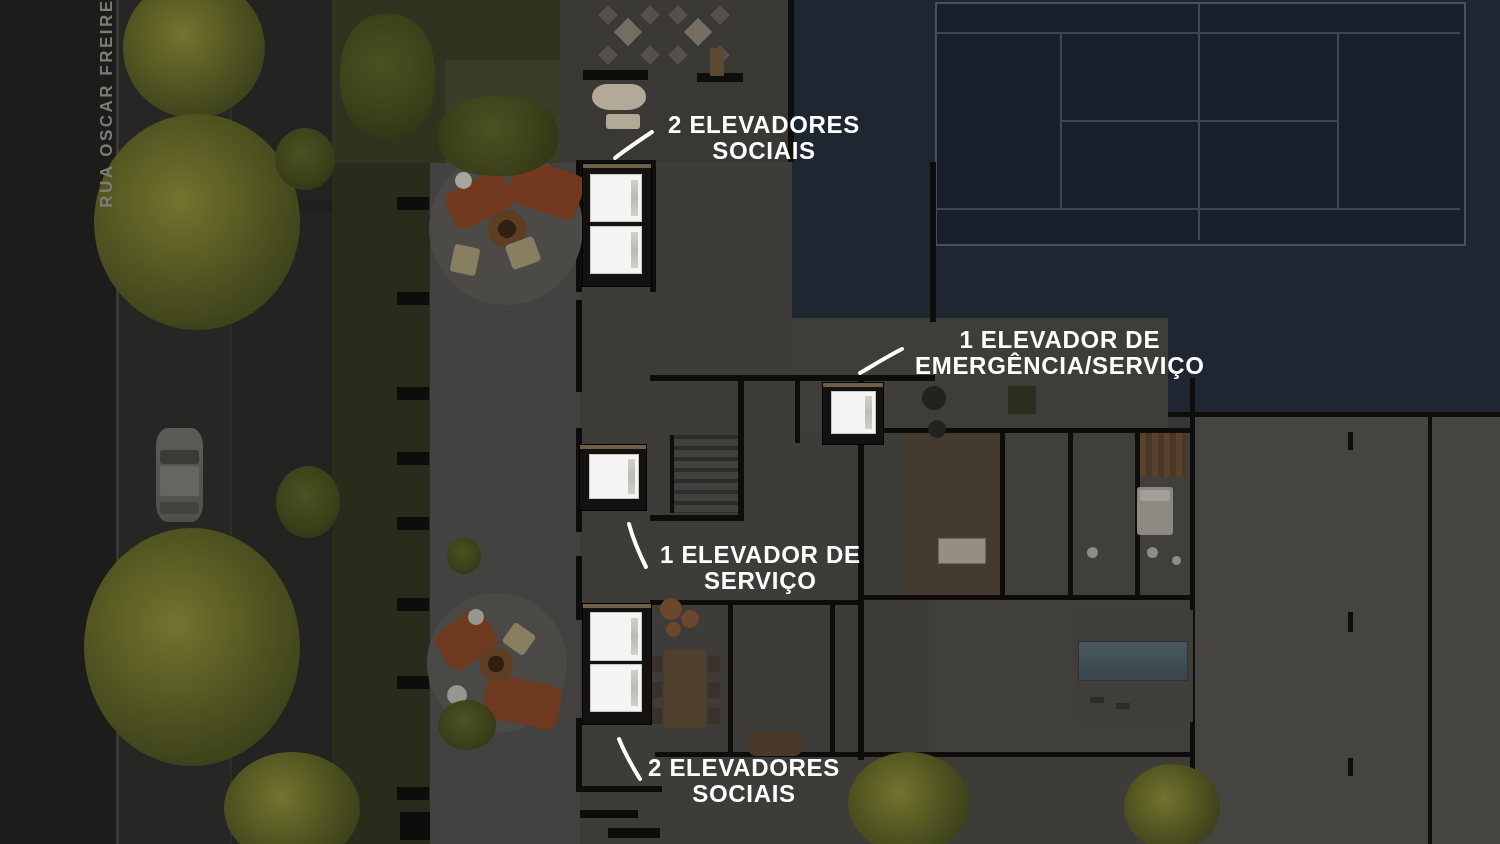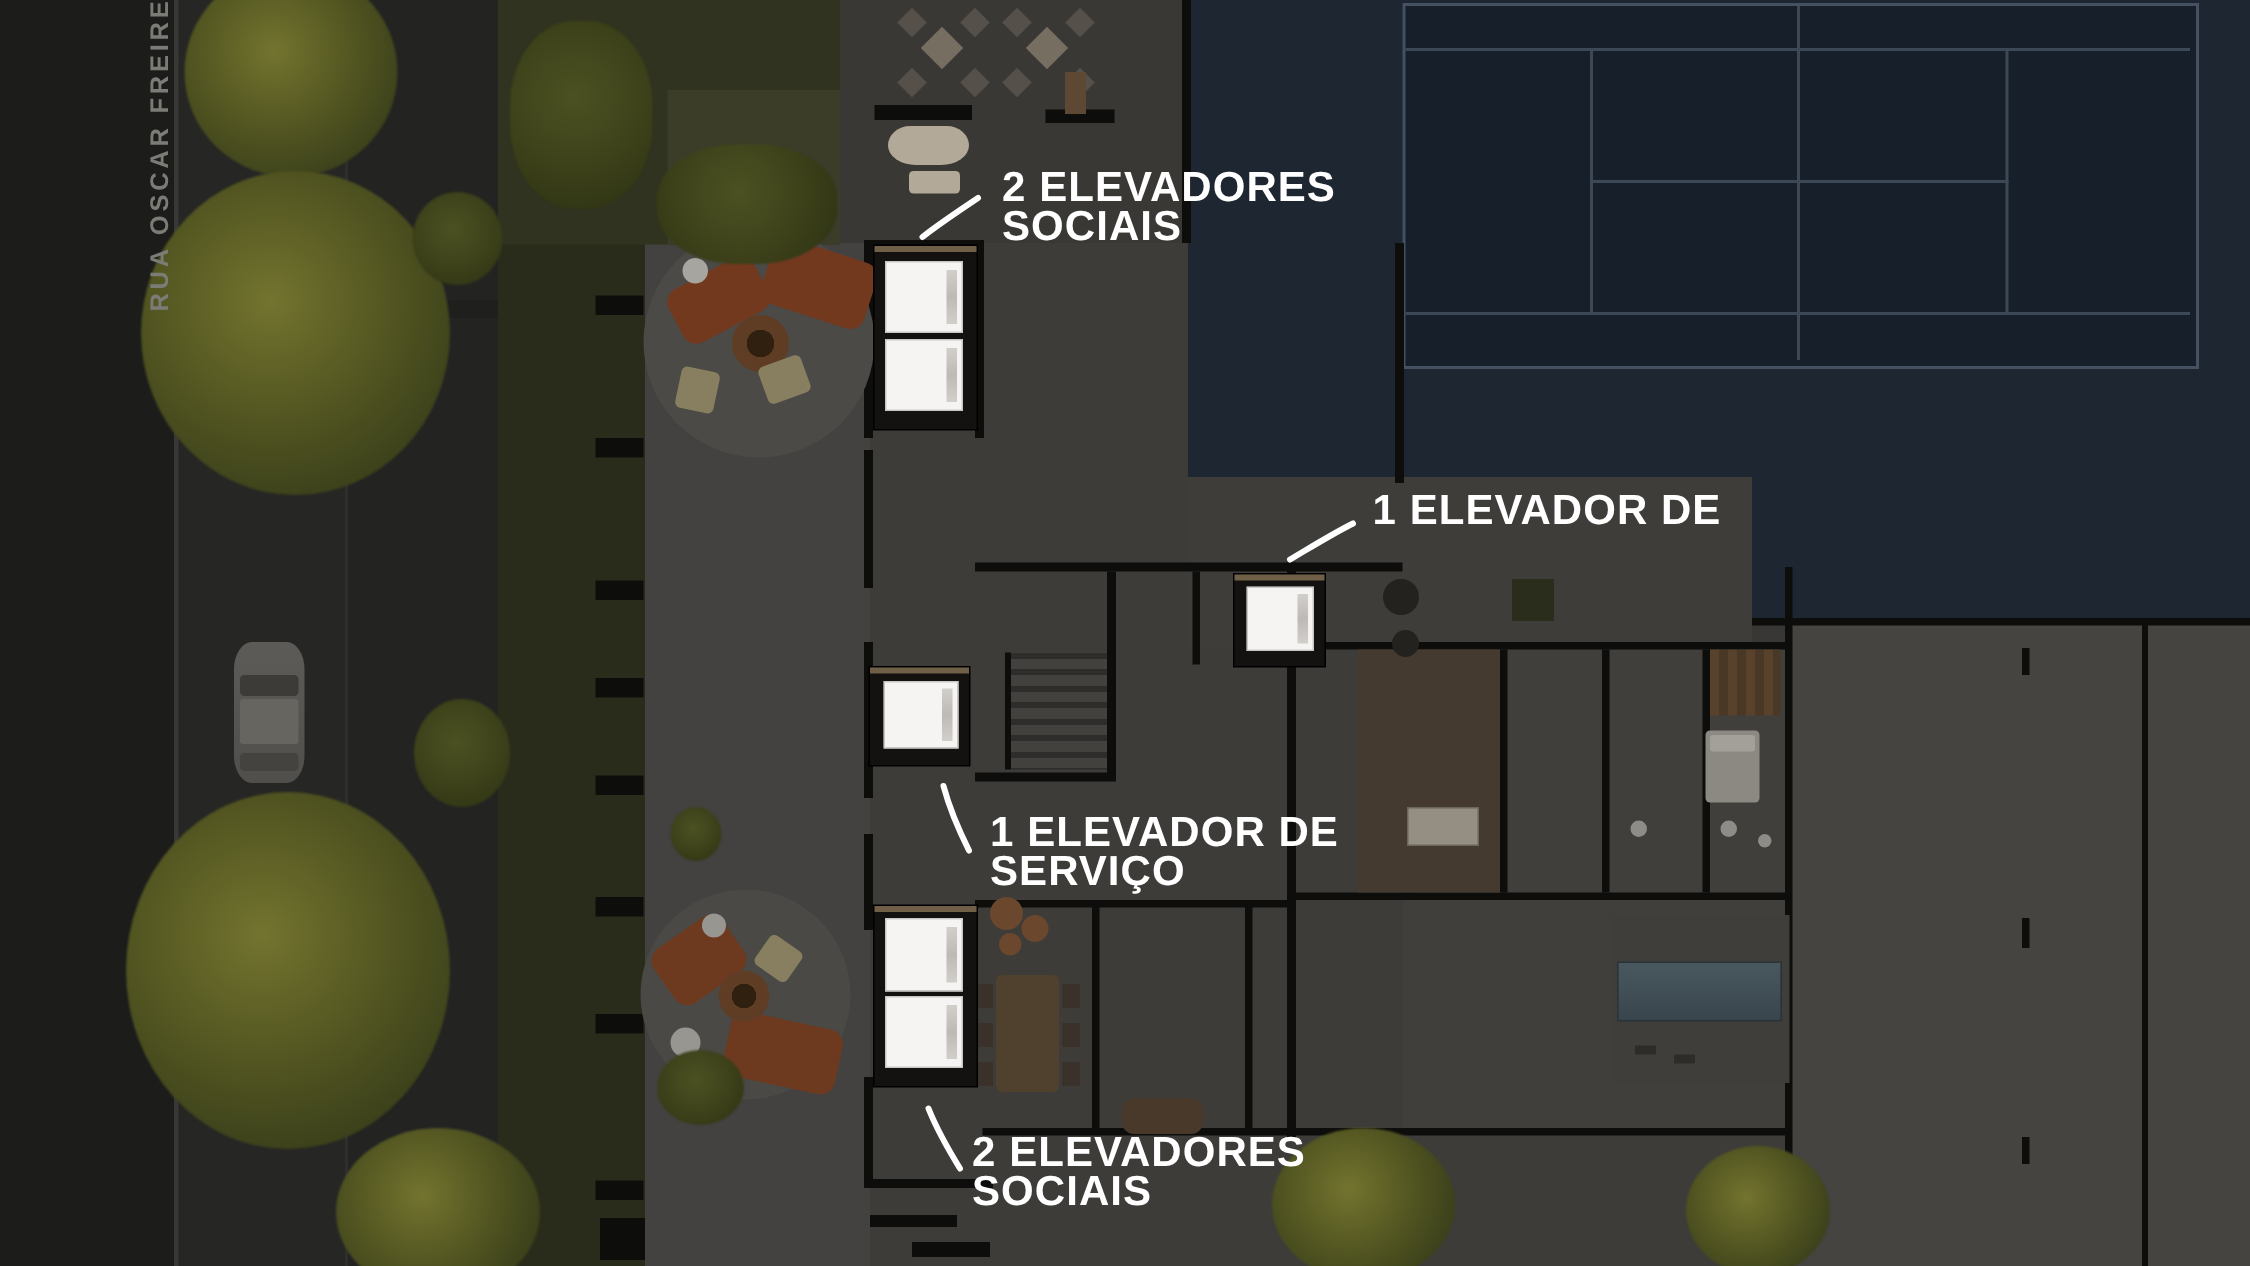--- a/index.html
+++ b/index.html
@@ -10,22 +10,22 @@
   .fd{position:absolute;width:32px;height:13px;background:#0d0d0c;left:397px;}
   .tree{position:absolute;border-radius:50%;filter:blur(.6px);
         background:radial-gradient(circle at 42% 40%,#73742f 0%,#565922 40%,#3f441c 72%,#31360f 100%);}
   .bush{position:absolute;border-radius:50%;filter:blur(.6px);
         background:radial-gradient(circle at 45% 40%,#4c5122 0%,#3a3f19 60%,#2c3012 100%);}
   .courtline{position:absolute;background:#3c4855;}
   .elev-frame{position:absolute;background:#131210;border-top:4px solid #6e5f46;box-shadow:0 0 0 1px #000;}
   .elev-box{position:absolute;background:#f5f4f2;box-shadow:inset 0 0 0 1px #c9c7c3;}
   .elev-box::after{content:"";position:absolute;right:4px;top:12%;width:7px;height:76%;
         background:linear-gradient(180deg,#d2cfca,#bdbab5 50%,#d2cfca);}
-  .anno{position:absolute;color:#fff;font-weight:700;font-size:28px;line-height:26px;
-        letter-spacing:.7px;white-space:nowrap;}
+  .anno{position:absolute;color:#fff;font-weight:700;font-size:24px;line-height:26px;
+        letter-spacing:.7px;white-space:nowrap;text-align:center;}
   .anno span{display:block;}
   .street{position:absolute;left:-4px;top:90px;width:228px;height:26px;transform:rotate(-90deg);
         color:#7c7c77;font-size:17px;font-weight:600;letter-spacing:2.5px;text-align:center;white-space:nowrap;}
   .disclaimer{position:absolute;left:60px;top:806px;color:#f2f2f1;font-size:17.5px;letter-spacing:.2px;}
   .rot{transform-origin:center;}
   .circ{border-radius:50%;}
   .fire{background:radial-gradient(circle at 50% 50%,#30200f 0 34%,#5f3d25 34% 74%,#452c1a 100%);}
   .stair{position:absolute;left:670px;top:435px;width:64px;height:78px;
         background:repeating-linear-gradient(180deg,#2e2d2b 0 4px,#42413e 4px 11px);
         border-left:4px solid #0d0d0c;border-right:4px solid #0d0d0c;}
@@ -210,20 +210,21 @@
     <path d="M629,524 C633,539 639,553 646,567" stroke="#ffffff" stroke-width="4" fill="none" stroke-linecap="round"></path>
     <path d="M619,739 C625,754 632,766 640,779" stroke="#ffffff" stroke-width="4" fill="none" stroke-linecap="round"></path>
   </svg>
 
   <div class="anno" style="left:668px;top:112px;">
     <span>2 ELEVADORES</span>
     <span>SOCIAIS</span>
   </div>
   <div class="anno" style="left:915px;top:327px;">
     <span>1 ELEVADOR DE</span>
+    <span>EMERGÊNCIA/SERVIÇO</span>
   </div>
   <div class="anno" style="left:660px;top:542px;">
     <span>1 ELEVADOR DE</span>
     <span>SERVIÇO</span>
   </div>
   <div class="anno" style="left:648px;top:755px;">
     <span>2 ELEVADORES</span>
     <span>SOCIAIS</span>
   </div>
 

